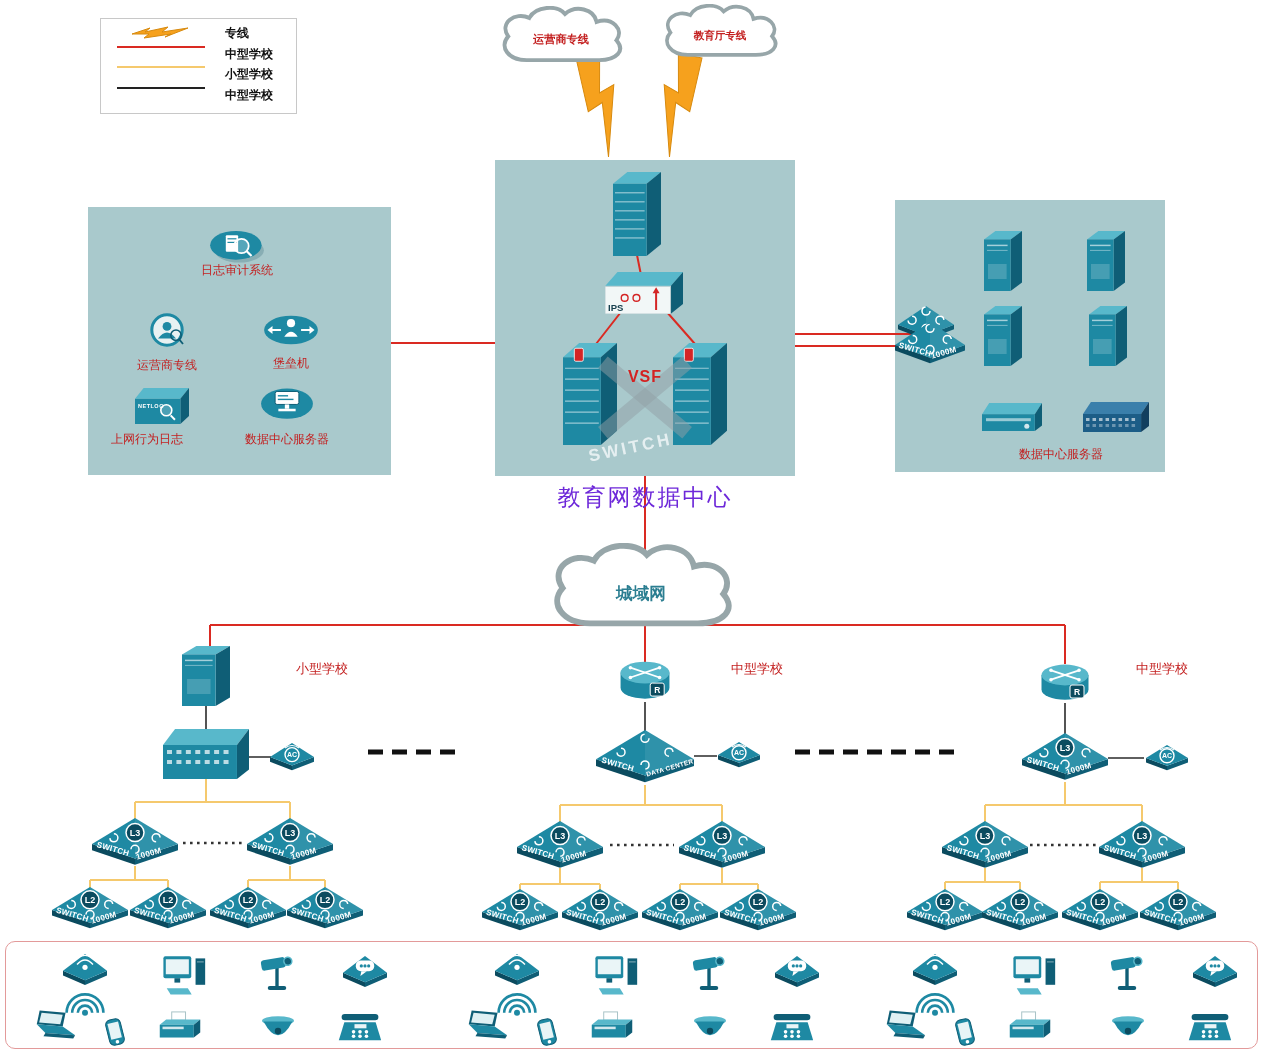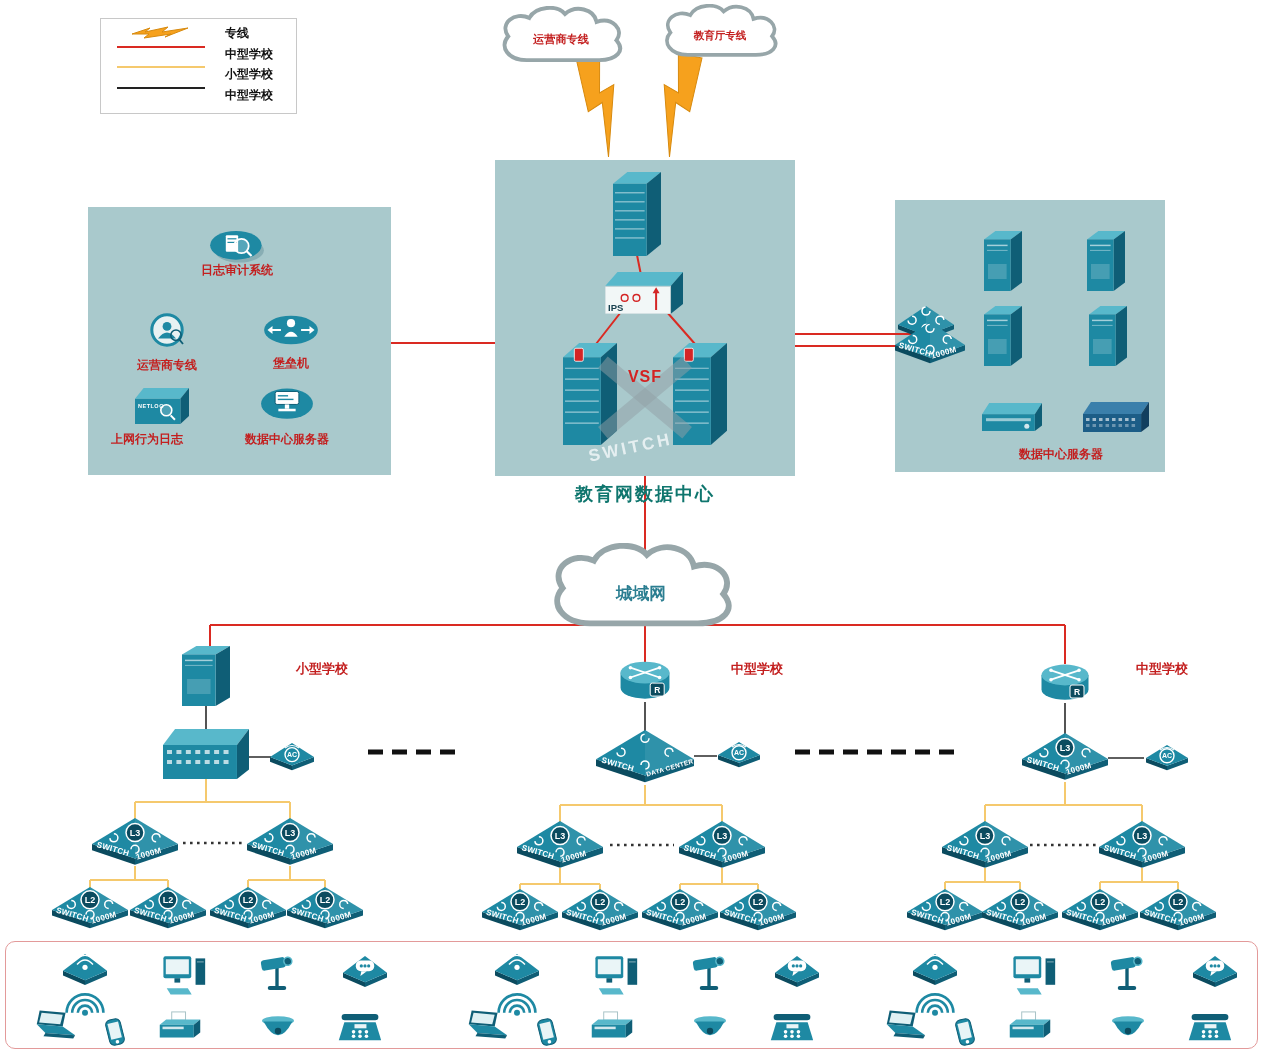--- a/index.html
+++ b/index.html
@@ -17,23 +17,23 @@
 .w-black{stroke:#2b2b2b;stroke-width:1.6;fill:none}
 .w-dash{stroke:#111;stroke-width:5;fill:none;stroke-dasharray:15 9}
 .w-dot{stroke:#333;stroke-width:2.6;fill:none;stroke-dasharray:2.6 4.4}
 .bolt{fill:#f6a11d;stroke:#d78a0f;stroke-width:1}
 .cloud{position:absolute;z-index:2}
 .cloud path{fill:#fff;stroke:#97a6a9;stroke-width:6}
 .cloud text{font-weight:bold;text-anchor:middle}
 .cloud-red text{fill:#c31f1f;font-size:17px}
 .cloud-teal text{fill:#2b7e91;font-size:17px}
 #nodes .node{position:absolute;z-index:3}
-.lbl{position:absolute;z-index:4;transform:translateX(-50%);white-space:nowrap;font-weight:bold;color:#c31f1f;font-size:12px}
+.lbl{position:absolute;z-index:4;transform:translateX(-50%);white-space:nowrap;font-weight:normal;color:#c31f1f;font-size:12px}
 .lbl-school{font-size:13px}
-#dc-caption{font-size:18px;color:#0f766e;letter-spacing:2px}
+#dc-caption{font-size:23px;color:#6d28d9;letter-spacing:2px}
 #vsf-x{position:absolute;left:585px;top:345px;width:120px;height:105px;z-index:3;pointer-events:none}
 .xbar{position:absolute;left:5px;top:45px;width:110px;height:15px;background:rgba(145,160,166,.5)}
 #vsf-label{position:absolute;left:645px;top:368px;transform:translateX(-50%);z-index:4;color:#d42222;font-weight:bold;font-size:16px;letter-spacing:1px}
 #watermark{position:absolute;left:588px;top:438px;z-index:4;color:rgba(240,246,247,.85);font-weight:bold;font-size:17px;letter-spacing:3px;transform:rotate(-12deg)}
 #legend{position:absolute;left:100px;top:18px;width:197px;height:96px;background:#fff;border:1px solid #c8c8c8;z-index:5;padding:6px 10px;display:flex;flex-direction:column;justify-content:space-between}
 .lg-row{display:flex;align-items:flex-start;height:20px}
 .lg-ic{width:100px;display:flex;justify-content:center;align-items:center}
 .lg-line{width:88px;height:0;border-top:2px solid}
 .lg-line.red{border-color:#da2a22}
 .lg-line.yellow{border-color:#f5c96d}

